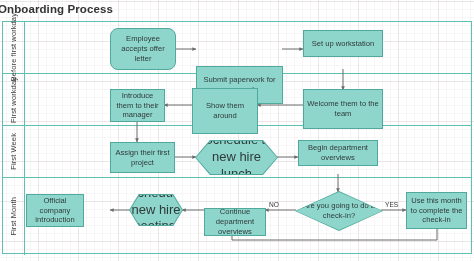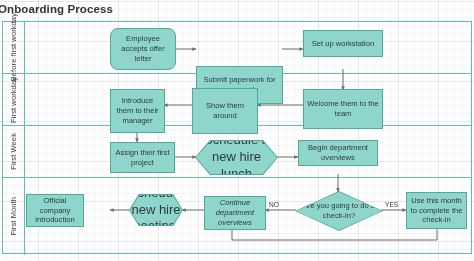--- a/index.html
+++ b/index.html
@@ -234,35 +234,35 @@
 <div class="node rounded" style="left:110px; top:28px; width:66px; height:42px;">Employee accepts offer letter</div>
 
 <div class="node" style="left:196px; top:30px; width:87px; height:38px;margin-top:36px;">Submit paperwork for approval</div>
 
 <div class="node" style="left:303px; top:30px; width:80px; height:27px;">Set up workstation</div>
 
 <div class="node" style="left:303px; top:89px; width:80px; height:40px;">Welcome them to the team</div>
 
 <div class="node" style="left:192px; top:88px; width:66px; height:46px;">Show them around</div>
 
-<div class="node" style="left:110px; top:89px; width:55px; height:44px;">Introduce them to their manager</div>
+<div class="node" style="left:110px; top:89px; width:55px; height:33px;">Introduce them to their manager</div>
 
 <div class="node" style="left:110px; top:142px; width:65px; height:31px;">Assign their first project</div>
 
 <div class="hex-border" style="left:195px; top:140px; width:83px; height:35px;"></div>
 <div class="hex" style="left:196px; top:141px; width:81px; height:33px;">Schedule a new hire lunch</div>
 
 <div class="node" style="left:298px; top:140px; width:80px; height:26px;">Begin department overviews</div>
 
 <div class="diamond-border" style="left:295px; top:191px; width:88px; height:40px;"></div>
 <div class="diamond" style="left:296px; top:192px; width:86px; height:38px;">
   <span class="diamond-text">Are you going to do a check-in?</span>
 </div>
 
-<div class="node" style="left:204px; top:196px; width:62px; height:34px;font-style:italic;">Continue department overviews</div>
+<div class="node" style="left:204px; top:208px; width:62px; height:28px;">Continue department overviews</div>
 
 <div class="hex-border" style="left:129px; top:194px; width:54px; height:32px;"></div>
 <div class="hex" style="left:130px; top:195px; width:52px; height:30px;">Schedule new hire meetings</div>
 
 <div class="node" style="left:26px; top:194px; width:58px; height:33px;">Official company introduction</div>
 
 <div class="node" style="left:406px; top:192px; width:61px; height:37px;">Use this month to complete the check-in</div>
 
 <span class="edge-label" style="left:269px; top:201px;">NO</span>
 <span class="edge-label" style="left:385px; top:201px;">YES</span>

